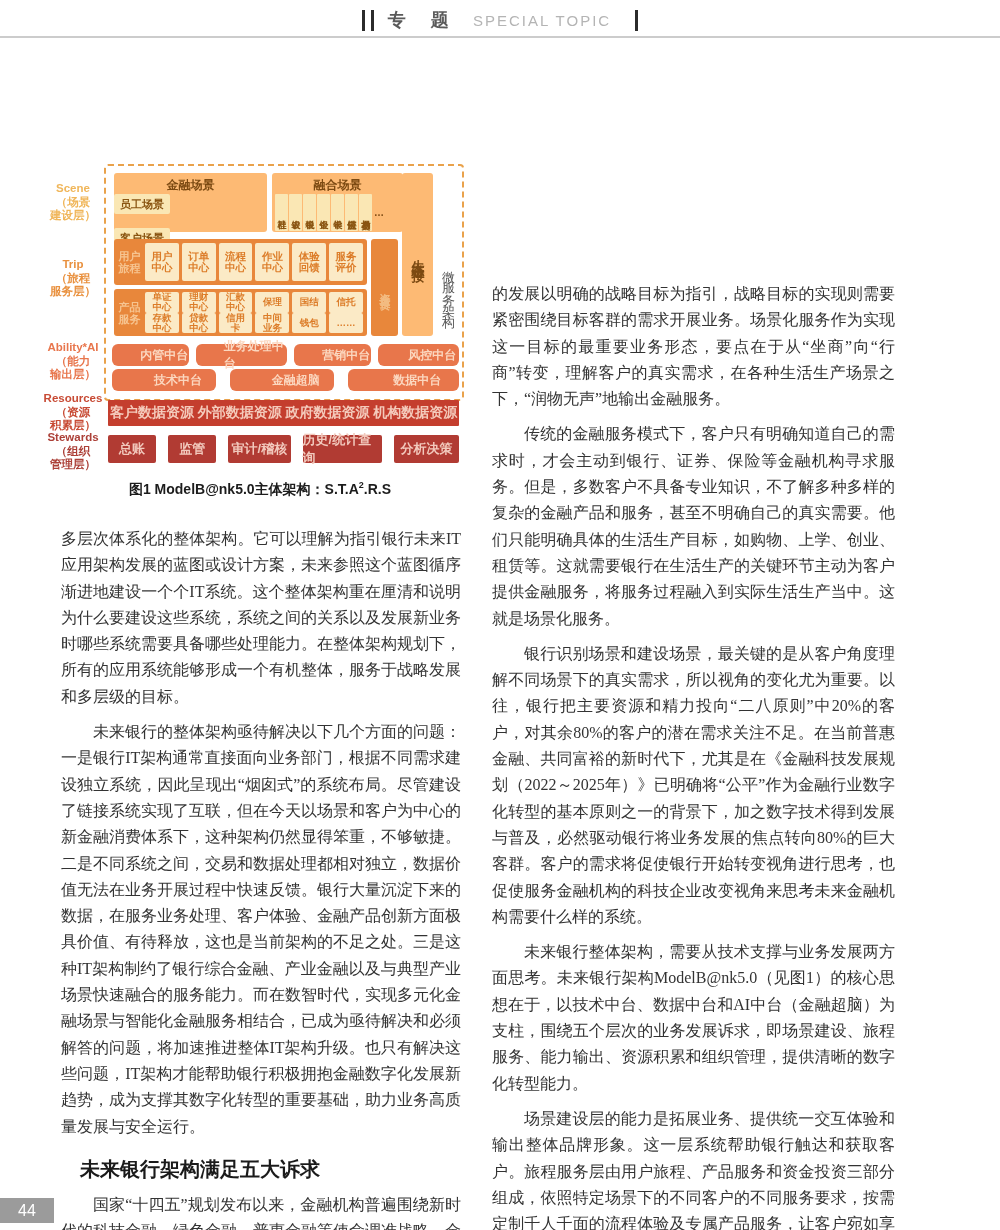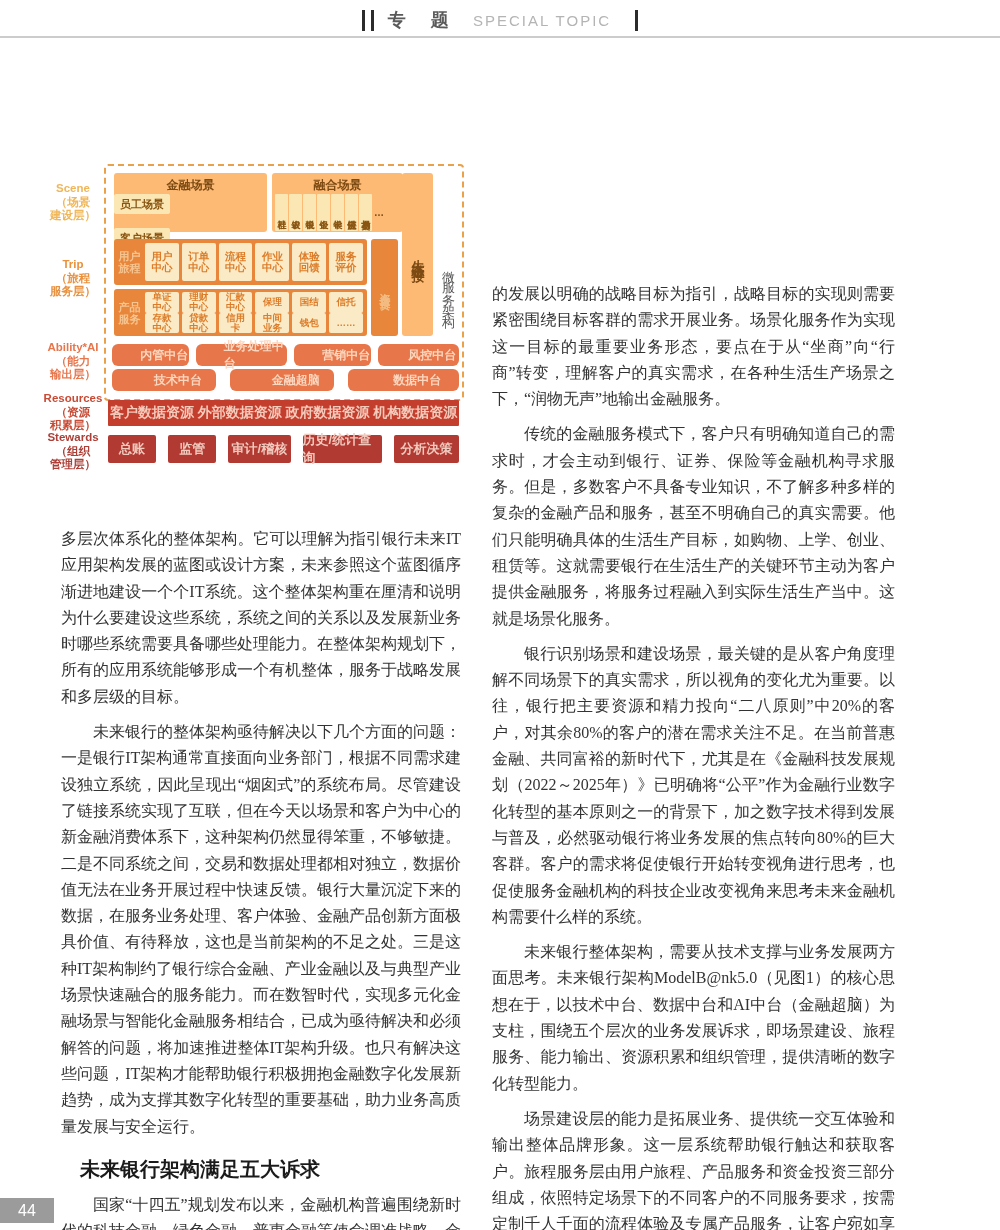--- a/index.html
+++ b/index.html
@@ -234,20 +234,21 @@
   </div>
 
   <div class="stewrow">
     <span class="sblk" style="flex:0.85;">总账</span>
     <span class="sblk" style="flex:0.85;">监管</span>
     <span class="sblk" style="flex:1.1;">审计/稽核</span>
     <span class="sblk" style="flex:1.4;">历史/统计查询</span>
     <span class="sblk" style="flex:1.15;">分析决策</span>
   </div>
 
+  <div class="figcap"><span>图1 ModelB@nk5.0主体架构：S.T.A</span><sup>2</sup><span>.R.S</span></div>
 </div>
 
 <div class="col col-left">
   <p class="cont">多层次体系化的整体架构。它可以理解为指引银行未来IT应用架构发展的蓝图或设计方案，未来参照这个蓝图循序渐进地建设一个个IT系统。这个整体架构重在厘清和说明为什么要建设这些系统，系统之间的关系以及发展新业务时哪些系统需要具备哪些处理能力。在整体架构规划下，所有的应用系统能够形成一个有机整体，服务于战略发展和多层级的目标。</p>
   <p>未来银行的整体架构亟待解决以下几个方面的问题：一是银行IT架构通常直接面向业务部门，根据不同需求建设独立系统，因此呈现出“烟囱式”的系统布局。尽管建设了链接系统实现了互联，但在今天以场景和客户为中心的新金融消费体系下，这种架构仍然显得笨重，不够敏捷。二是不同系统之间，交易和数据处理都相对独立，数据价值无法在业务开展过程中快速反馈。银行大量沉淀下来的数据，在服务业务处理、客户体验、金融产品创新方面极具价值、有待释放，这也是当前架构的不足之处。三是这种IT架构制约了银行综合金融、产业金融以及与典型产业场景快速融合的服务能力。而在数智时代，实现多元化金融场景与智能化金融服务相结合，已成为亟待解决和必须解答的问题，将加速推进整体IT架构升级。也只有解决这些问题，IT架构才能帮助银行积极拥抱金融数字化发展新趋势，成为支撑其数字化转型的重要基础，助力业务高质量发展与安全运行。</p>
   <h2>未来银行架构满足五大诉求</h2>
   <p>国家“十四五”规划发布以来，金融机构普遍围绕新时代的科技金融、绿色金融、普惠金融等使命调准战略。金融企业</p>
 </div>
 
 <div class="col col-right">

